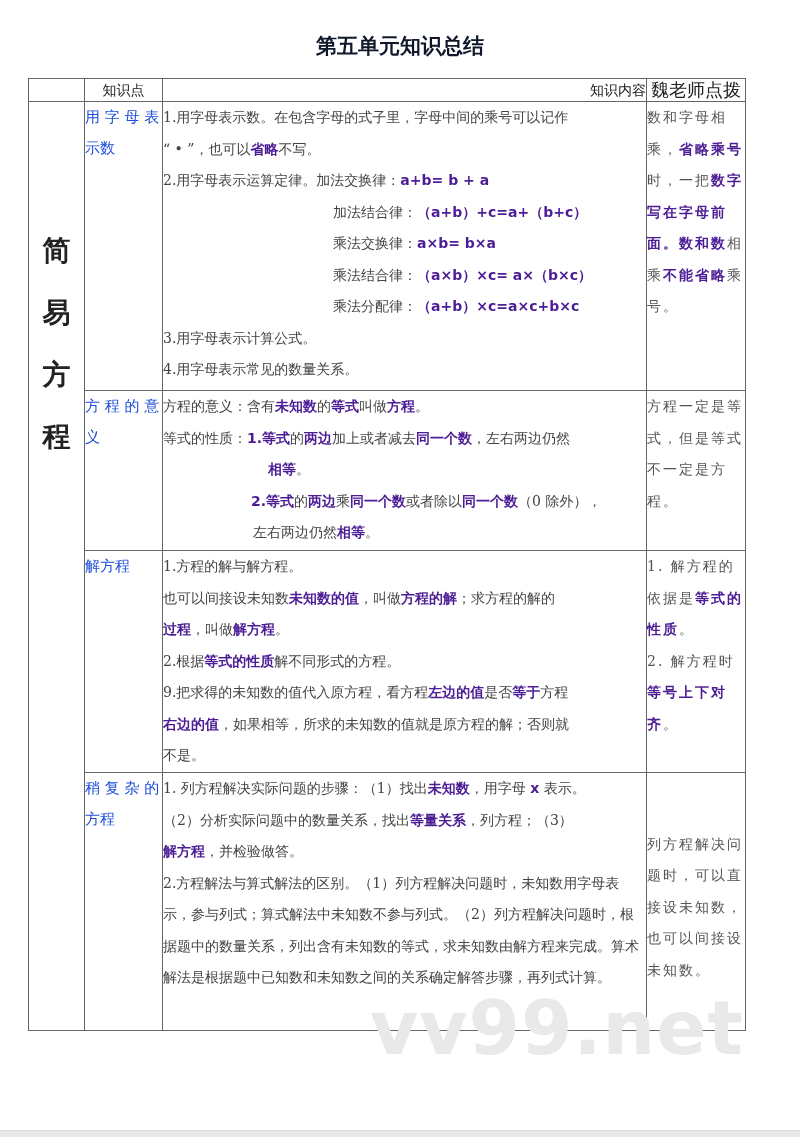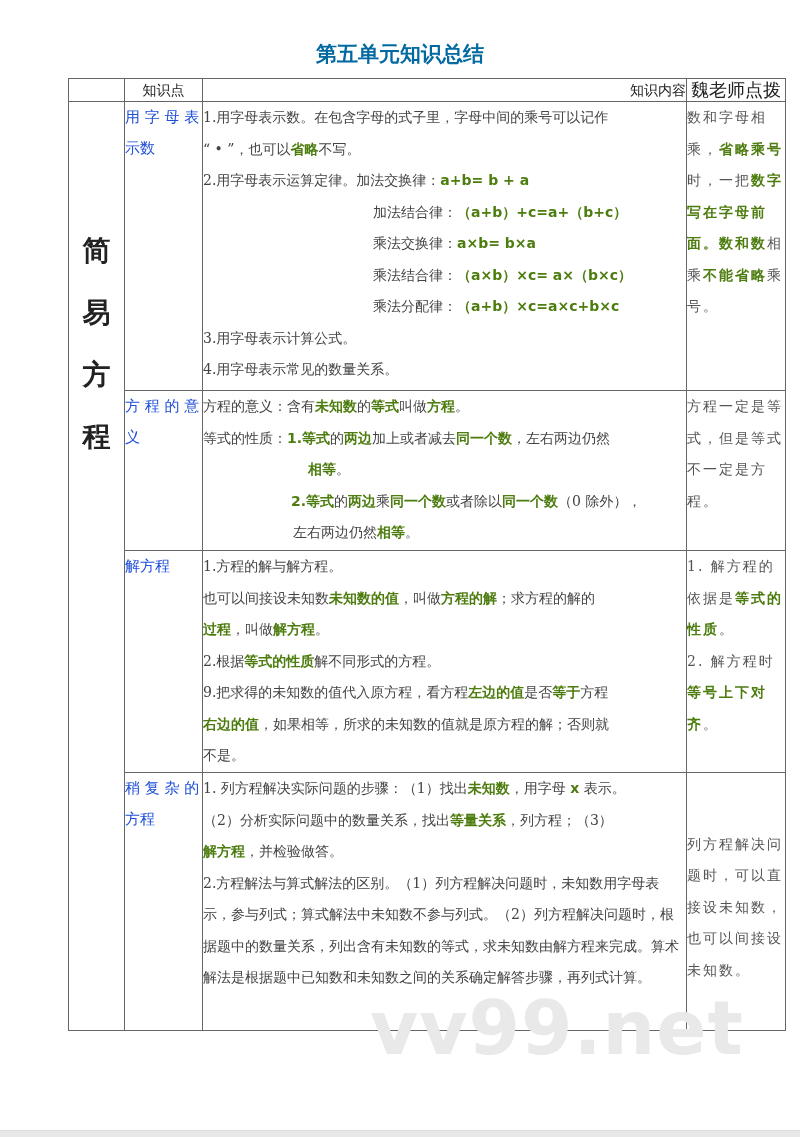--- a/index.html
+++ b/index.html
@@ -4,27 +4,27 @@
 <style>
   html, body { margin:0; padding:0; }
   body {
     width:800px; height:1137px; position:relative; overflow:hidden;
     background:#ffffff;
     font-family:"DejaVu Serif", "Liberation Serif", serif;
     color:#333;
   }
   .page-edge { position:absolute; left:0; right:0; bottom:0; height:6px; background:#e8e8e8; border-top:1px solid #ddd; }
   .title {
-    position:absolute; top:40px; left:0; width:800px; text-align:center;
+    position:absolute; top:32px; left:0; width:800px; text-align:center;
     font-family:Liberation Serif, serif;
-    font-size:21px; font-weight:bold; color:#0369a1;
+    font-size:21px; font-weight:bold; color:#0f172a;
   }
   table.sheet {
     position:absolute; top:78px; left:28px; width:717px;
-    border-collapse:collapse; table-layout:fixed;margin-left:40px;
+    border-collapse:collapse; table-layout:fixed;
   }
   table.sheet td, table.sheet th {
     border:1px solid #666; vertical-align:top; padding:0;
   }
   th {
     font-family:"DejaVu Sans", "Liberation Sans", sans-serif;
     font-weight:normal; font-size:14px; height:22px; line-height:22px; color:#222;
   }
   th.content-h { text-align:right; }
   th.tip-h { text-align:center; font-size:18px; }
@@ -37,21 +37,21 @@
   td.topic {
     font-family:"DejaVu Sans", "Liberation Sans", sans-serif;
     font-size:15px; line-height:31px; padding:4px 6px 0 8px; color:#1d4ed8;
   }
   td.content {
     font-size:14px; line-height:31.5px; padding:4px 6px 0 7px; color:#444;
   }
   td.tip {
     font-size:14px; line-height:31.5px; padding:6px 8px 0 8px; color:#555; letter-spacing:2px;
   }
-  .b { font-weight:bold; color:#4d7c0f; font-family:"DejaVu Sans", "Liberation Sans", sans-serif; }
+  .b { font-weight:bold; color:#4c1d95; font-family:"DejaVu Sans", "Liberation Sans", sans-serif; }
   .ind1 { padding-left:170px; }
   .ind2 { padding-left:105px; }
   .ind3 { padding-left:88px; }
   .ind4 { padding-left:90px; }
   .watermark {
     position:absolute; left:370px; top:985px;
     font-family:"DejaVu Sans", "Liberation Sans", sans-serif;
     font-size:74px; font-weight:bold; color:#e9e9e9; letter-spacing:1px;
     pointer-events:none;
   }

